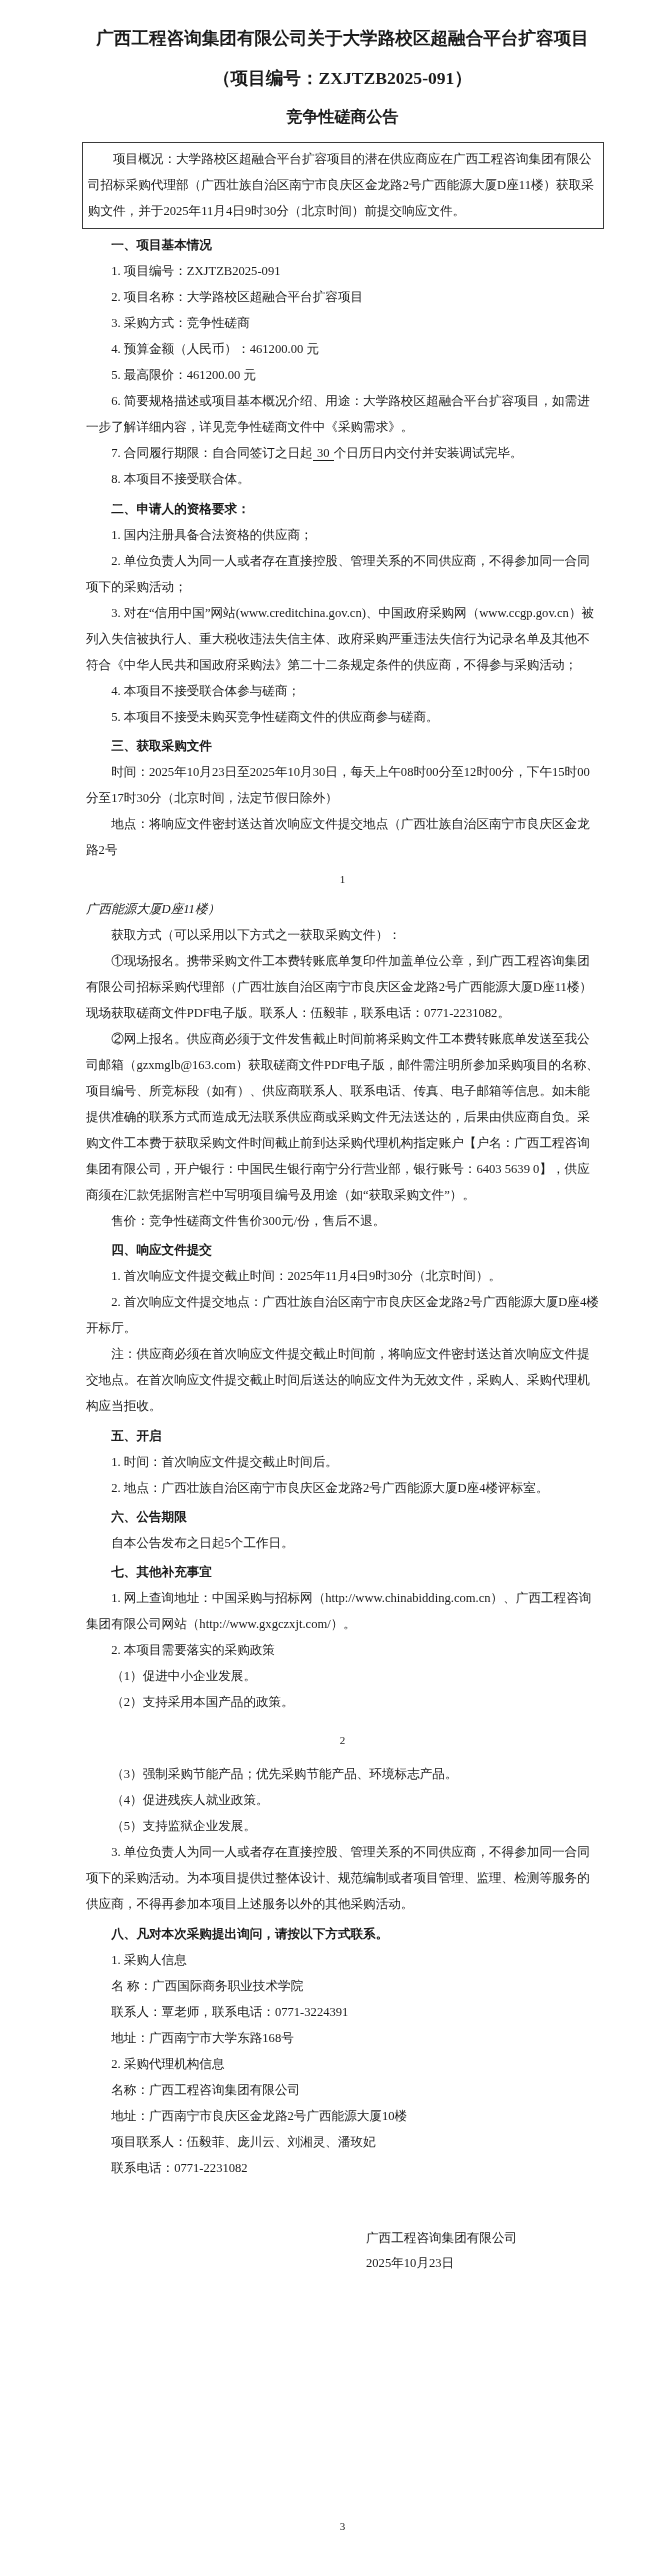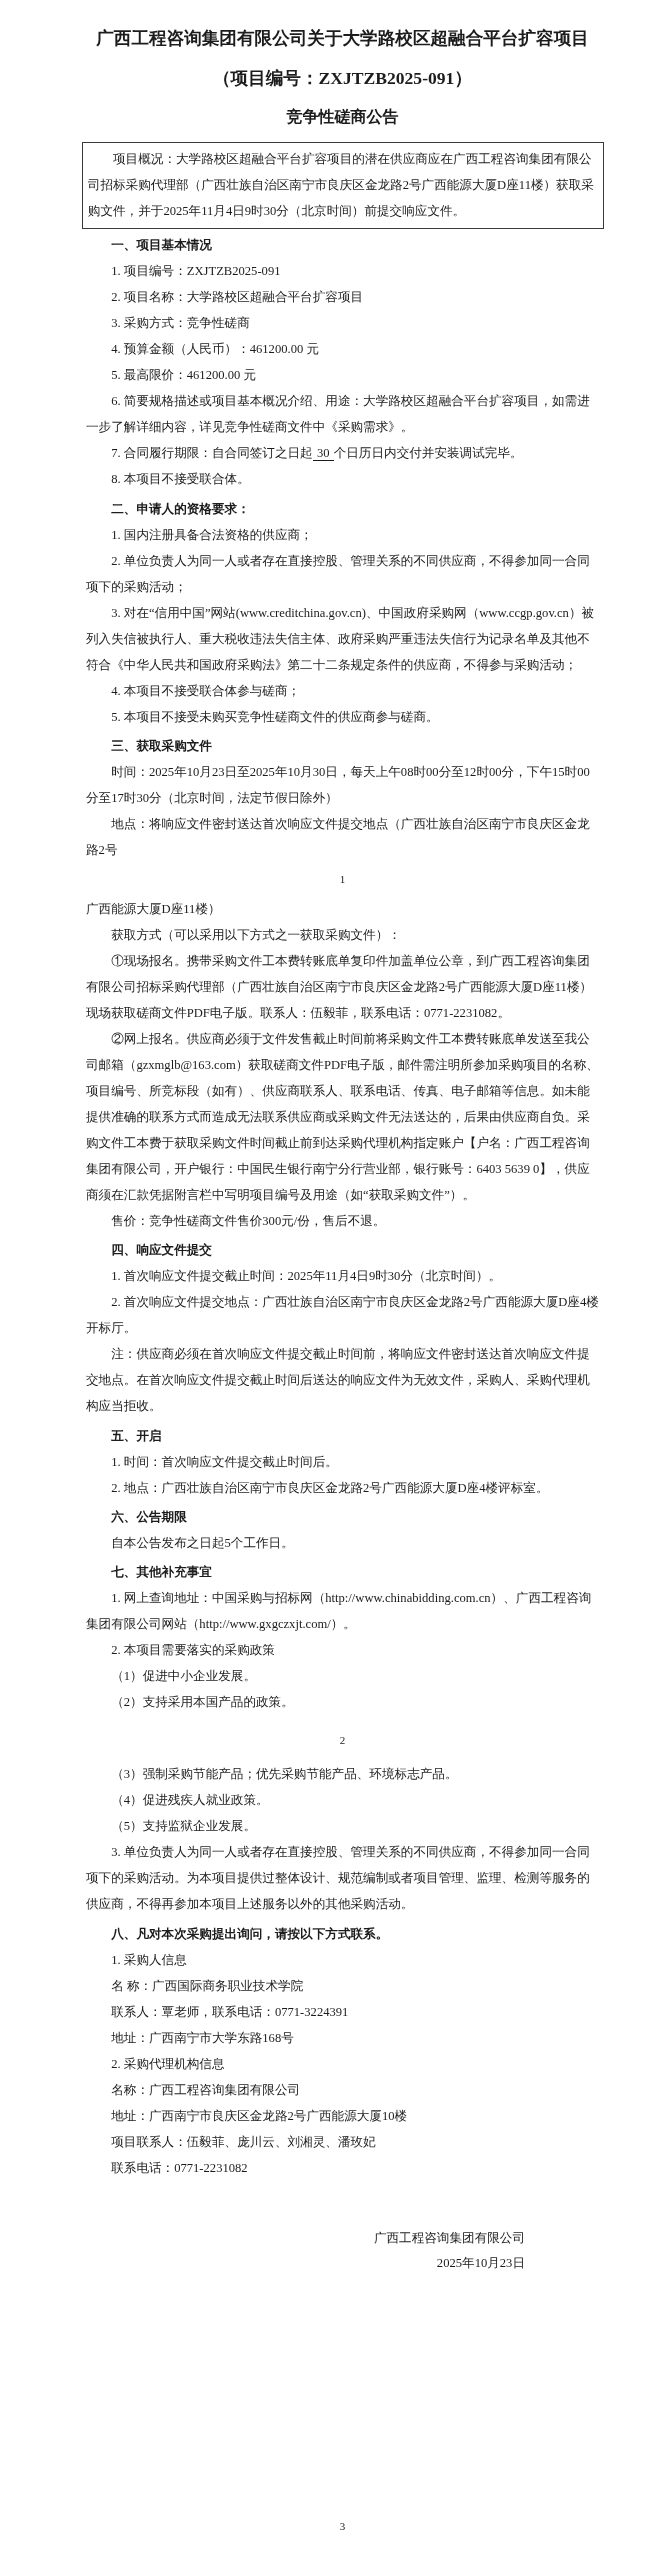--- a/index.html
+++ b/index.html
@@ -12,26 +12,26 @@
   .title{font-size:17.6px;font-weight:bold;text-align:center;line-height:40px;}
   .subtitle{font-size:16px;font-weight:bold;text-align:center;line-height:34px;margin-top:1.7px;}
   .overview-box{
     border:1.7px solid #3a3a3a;
     margin:8.4px -5px 0 -4.2px;
     padding:3.4px 5px;
   }
   .overview-box p{margin:0;font-size:12.6px;line-height:26px;text-indent:2em;}
   p.para{margin:0;font-size:12.6px;line-height:26px;text-indent:2em;}
   p.hd{font-weight:bold;margin-top:3.4px;}
-  p.noindent{text-indent:0;}
+  p.noindent{text-indent:0;font-style:italic;}
   .u{border-bottom:0.8px solid #1c1c1c;padding:0 4.2px;}
   .pgnum{font-size:11px;line-height:26px;text-align:center;margin:3.4px 0;color:#222;}
   .pgnum2{margin-top:11.7px;margin-bottom:8.4px;}
   .pgnum3{margin-top:237px;}
-  .sig{width:159px;margin:45px 74px 0 auto;text-align:right;}
+  .sig{width:159px;margin:45px 74px 0 auto;text-align:left;}
   .sig p{margin:0;font-size:12.6px;line-height:25px;}
 </style>
 </head>
 <body>
 
 <div class="doc">
 
   <div class="title">广西工程咨询集团有限公司关于大学路校区超融合平台扩容项目</div>
   <div class="title">（项目编号：ZXJTZB2025-091）</div>
   <div class="subtitle">竞争性磋商公告</div>

